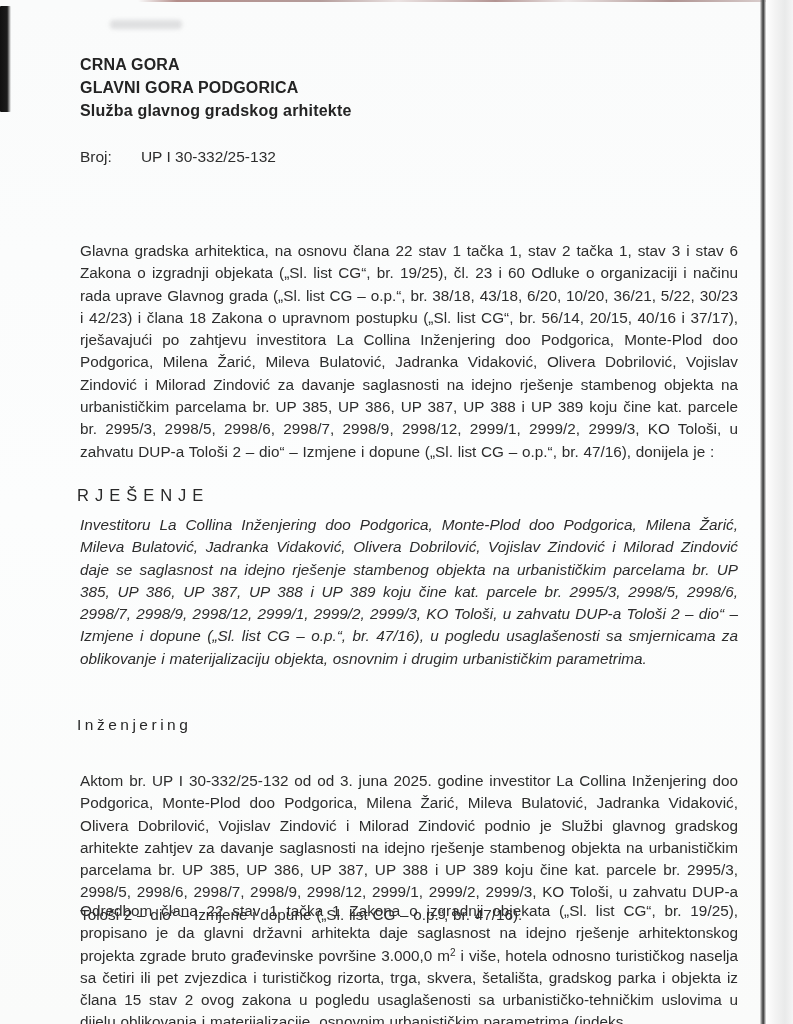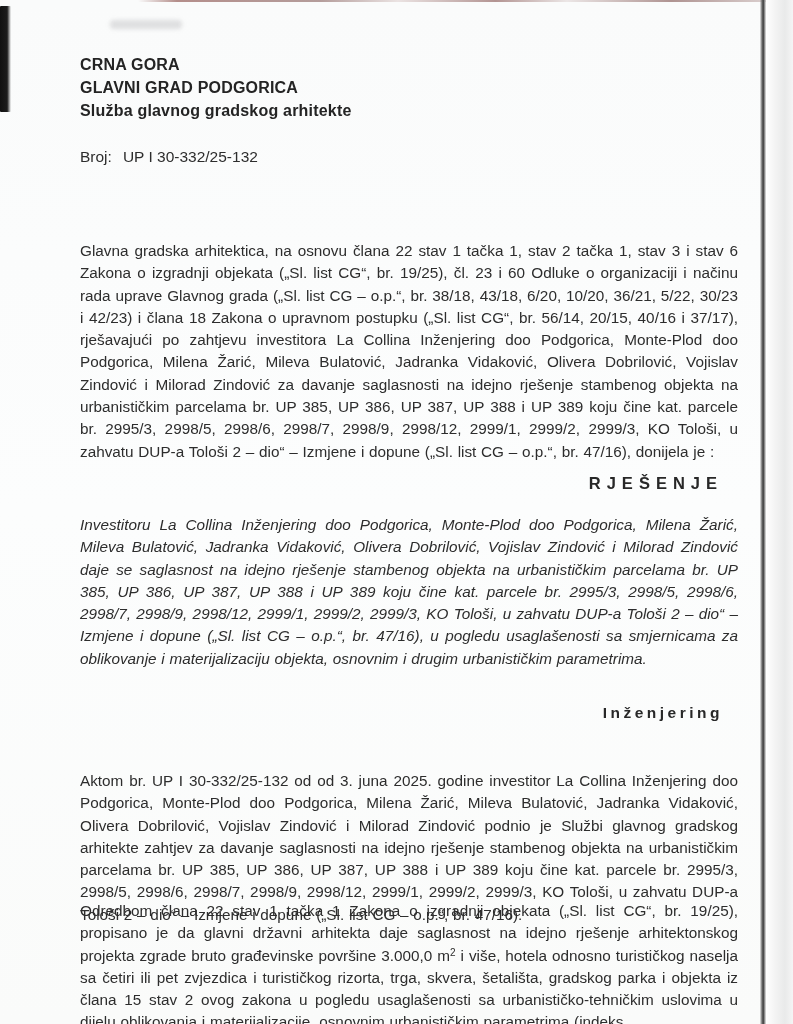--- a/index.html
+++ b/index.html
@@ -42,54 +42,54 @@
   
   .letterhead {
     position: absolute; left: 80px; top: 53px; width: 560px;
     font-size: 16px; font-weight: bold; line-height: 23px; color: #242424;
     letter-spacing: 0.2px;
   }
   .doc-meta {
     position: absolute; left: 80px; top: 145px; width: 560px;
     font-size: 15.5px; line-height: 23px; color: #2d2d2d;
   }
-  .doc-meta .num-value { margin-left: 11px; }
+  .doc-meta .num-value { margin-left: 29px; }
   .par {
     position: absolute; left: 80px; width: 658px;
     font-size: 15.3px; line-height: 22.3px; color: #2d2d2d;
     text-align: justify; margin: 0;
     word-spacing: 0.5px;
   }
   #par-intro       { top: 240px; }
   #par-decision    { top: 514px; font-style: italic; }
   #par-request     { top: 742px; margin-top: 28px; }
   #par-legal-basis { top: 900px; }
   .heading {
     position: absolute; left: 80px; width: 658px;
-    text-align: right; font-weight: bold; color: #282828; margin: 4px;
+    text-align: left; font-weight: normal; color: #282828; margin: 16px;
     transform: translateX(-19px);
   }
   #heading-resolution  { top: 470px; font-size: 16.5px; letter-spacing: 6px; }
   #heading-explanation { top: 700px; font-size: 15.5px; letter-spacing: 3.5px; }
   sup.sq { font-size: 10px; line-height: 0; vertical-align: 5px; }
 </style>
 </head>
 <body>
 
 <div class="page">
 
   <div class="art-left-strip"></div>
   <div class="art-top-line"></div>
   <div class="art-smudge"></div>
   <div class="art-right-band"></div>
   <div class="art-right-line"></div>
 
   <div class="letterhead">
     <div>CRNA GORA</div>
-    <div>GLAVNI GRAD PODGORICA</div>
+    <div>GLAVNI GORA PODGORICA</div>
     <div>Služba glavnog gradskog arhitekte</div>
   </div>
 
   <div class="doc-meta">
     <div><span>Broj:</span><span class="num-value">UP I 30-332/25-132</span></div>
   </div>
 
   <p class="par" id="par-intro">Glavna gradska arhitektica, na osnovu člana 22 stav 1 tačka 1, stav 2 tačka 1, stav 3 i stav 6 Zakona o izgradnji objekata („Sl. list CG“, br. 19/25), čl. 23 i 60 Odluke o organizaciji i načinu rada uprave Glavnog grada („Sl. list CG – o.p.“, br. 38/18, 43/18, 6/20, 10/20, 36/21, 5/22, 30/23 i 42/23) i člana 18 Zakona o upravnom postupku („Sl. list CG“, br. 56/14, 20/15, 40/16 i 37/17), rješavajući po zahtjevu investitora La Collina Inženjering doo Podgorica, Monte-Plod doo Podgorica, Milena Žarić, Mileva Bulatović, Jadranka Vidaković, Olivera Dobrilović, Vojislav Zindović i Milorad Zindović za davanje saglasnosti na idejno rješenje stambenog objekta na urbanističkim parcelama br. UP 385, UP 386, UP 387, UP 388 i UP 389 koju čine kat. parcele br. 2995/3, 2998/5, 2998/6, 2998/7, 2998/9, 2998/12, 2999/1, 2999/2, 2999/3, KO Tološi, u zahvatu DUP-a Tološi 2 – dio“ – Izmjene i dopune („Sl. list CG – o.p.“, br. 47/16), donijela je :</p>
 
   <h1 class="heading" id="heading-resolution">RJEŠENJE</h1>

